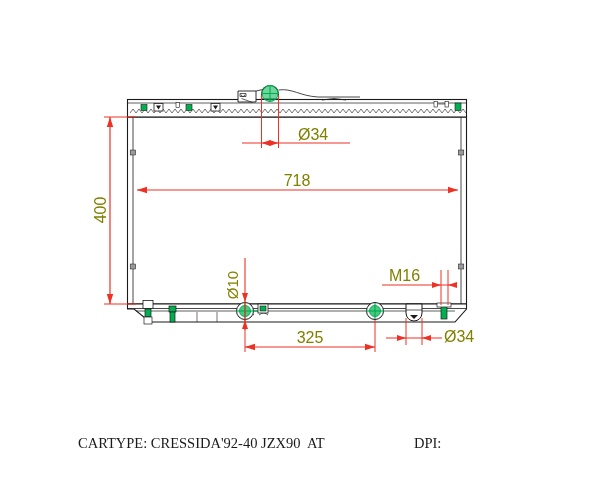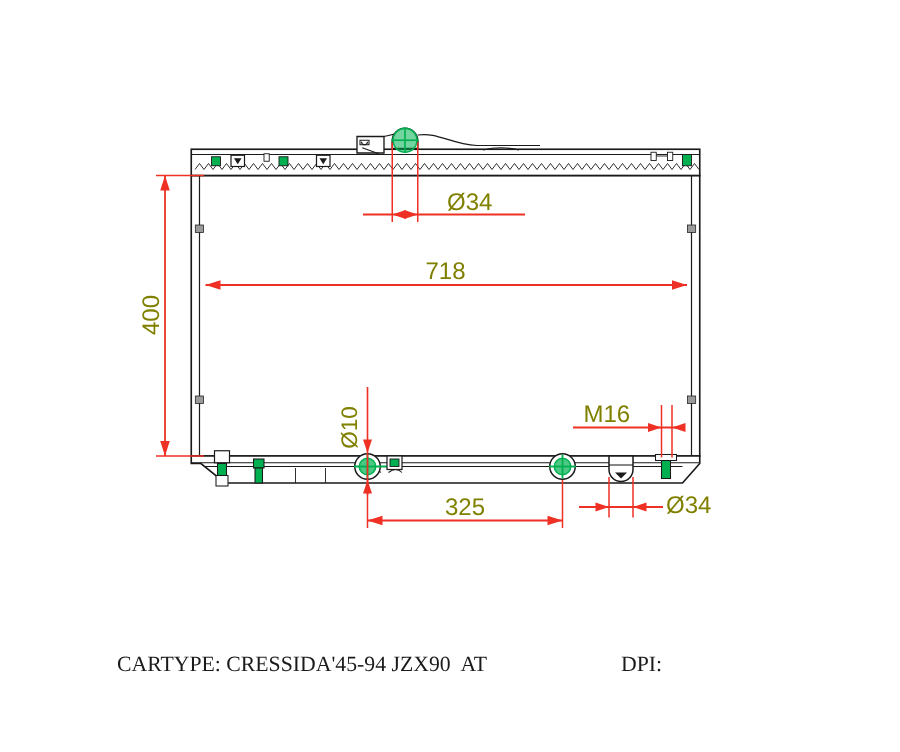--- a/index.html
+++ b/index.html
@@ -215,21 +215,21 @@
       <path d="M406 338 l-9 -3 l0 6 z" fill="#ee3124"></path>
       <path d="M422 338 l9 -3 l0 6 z" fill="#ee3124"></path>
       <text x="444" y="342" font-size="16" fill="#808000">Ø34</text>
     </g>
 
   </svg>
 </div>
 
 <div id="spec-block">
   <div class="spec-col" id="spec-col-left">
-    <span class="spec-line"><span>CARTYPE:</span> <span>CRESSIDA'45-94 JZX90  AT</span></span>
+    <span class="spec-line"><span>CARTYPE:</span> <span>CRESSIDA'92-40 JZX90  AT</span></span>
     <span class="spec-line"><span>CORE SIZE:</span> <span>400 x 718 x 16</span></span>
     
     
   </div>
 
   <div class="spec-col" id="spec-col-right">
     <span class="spec-line"><span class="spec-label-cell">DPI:</span><span></span></span>
     <span class="spec-line"><span class="spec-label-cell">INLET :</span><span>Ø34</span></span>
     
   </div>

